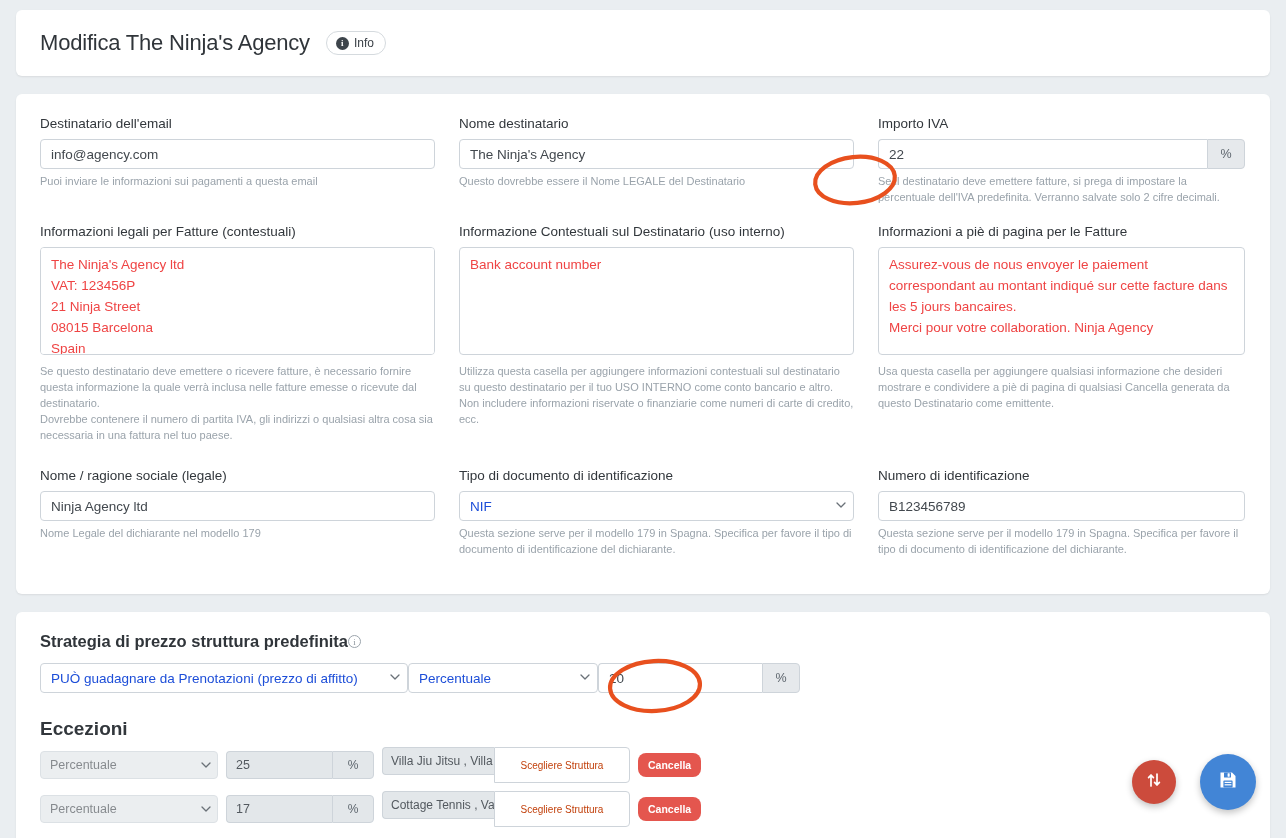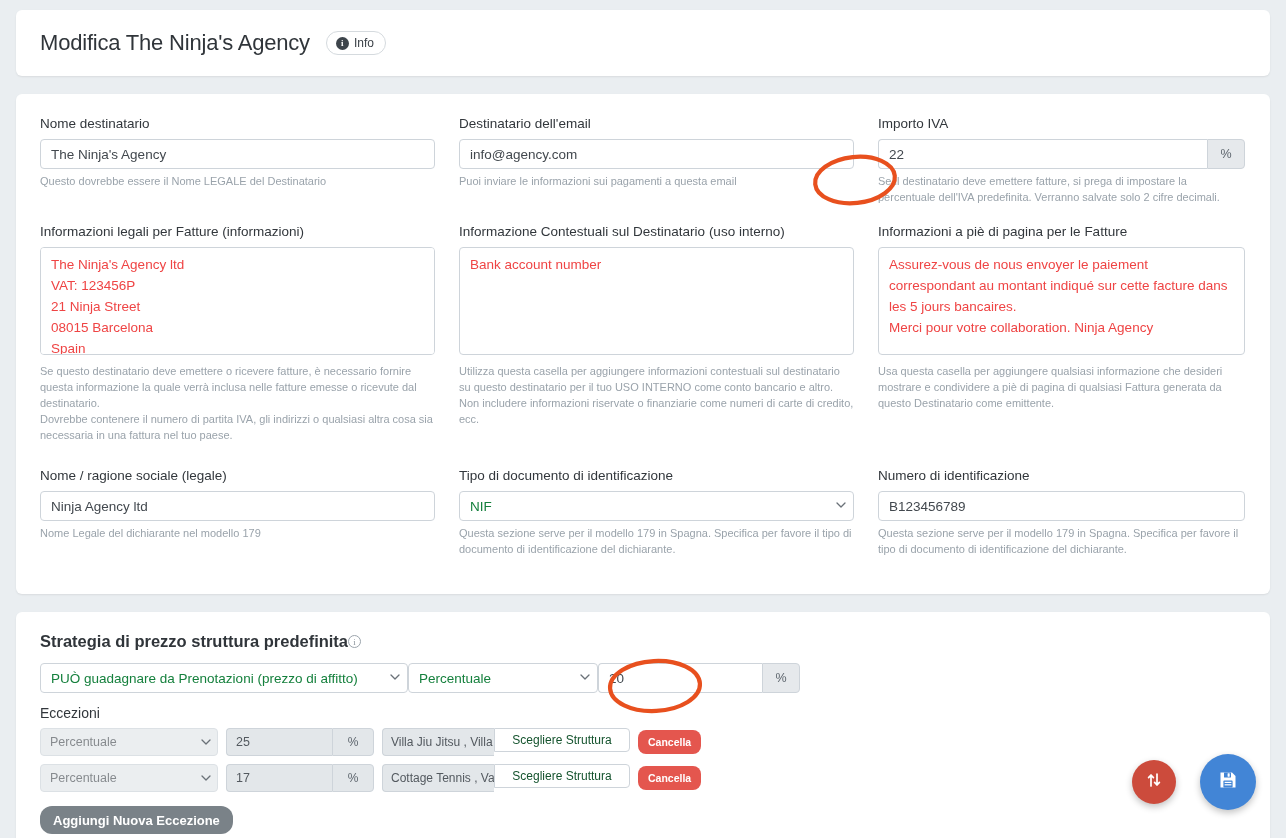--- a/index.html
+++ b/index.html
@@ -126,21 +126,21 @@
   }
 
   .sel-wrap { position:relative; width:100%; }
   .sel {
     width:100%;
     height:30px;
     border:1px solid #ced4da;
     border-radius:4px;
     background:#fff;
     font-size:13.5px;
-    color:#15803d;
+    color:#1d4ed8;
     padding:0 26px 0 10px;
     appearance:none;
     -webkit-appearance:none;
     font-family:"Liberation Sans", sans-serif;
     outline:none;
   }
   .chev {
     position:absolute; right:9px; top:9px;
     width:9px;height:9px;
     pointer-events:none;
@@ -168,23 +168,24 @@
     display:inline-flex;align-items:center;justify-content:center;
     font-family:"Liberation Serif", serif;
     font-weight:normal;
   }
   .strategy-row { display:flex; align-items:center; }
   .w-strategy { width:368px; }
   .w-type { width:190px; }
   .w-amount { width:202px; }
 
   .sub-lbl {
-    font-size:14px;
+    font-size:19px;
     color:#32373c;
-    margin:12px 0 7px 0;
+    margin:25px 0 7px 0;
+    font-weight:bold;
   }
   .exc-row {
     display:flex;
     gap:8px;
     align-items:center;
     margin-bottom:8px;
   }
   .d-sel, .d-inp {
     background:#e3e7ea;
     border:1px solid #ced4da;
@@ -227,27 +228,27 @@
     border-bottom-left-radius:4px;
     font-size:12px;
     color:#53595f;
     display:flex;align-items:center;
     padding:0 8px;
     overflow:hidden;
     white-space:nowrap;
   }
   .prop-pick {
     width:136px;
-    height:24px;
+    height:36px;
     background:#fff;
     border:1px solid #ced4da;
     border-top-right-radius:4px;
     border-bottom-right-radius:4px;
-    font-size:12px;
-    color:#14532d;
+    font-size:10px;
+    color:#c2410c;
     display:flex;align-items:center;justify-content:center;
     cursor:pointer;
   }
   .btn-del {
     background:#e4564e;
     color:#fff;
     border:none;
     border-radius:8px;
     height:24px;
     padding:0 10px;
@@ -305,64 +306,64 @@
     <div class="info-pill">
       <span class="info-dot">i</span>
       <span>Info</span>
     </div>
   </div>
 
   <div class="card form-card">
 
     <div class="grid3">
       <div class="field">
+        <label class="lbl">Destinatario dell'email</label>
+        <input class="inp" value="info@agency.com" style="">
+        <div class="hint">Puoi inviare le informazioni sui pagamenti a questa email</div>
+      </div>
+
+      <div class="field">
         <label class="lbl">Nome destinatario</label>
         <input class="inp" value="The Ninja's Agency" style="">
         <div class="hint">Questo dovrebbe essere il Nome LEGALE del Destinatario</div>
-      </div>
-
-      <div class="field">
-        <label class="lbl">Destinatario dell'email</label>
-        <input class="inp" value="info@agency.com" style="">
-        <div class="hint">Puoi inviare le informazioni sui pagamenti a questa email</div>
       </div>
 
       <div class="field">
         <label class="lbl">Importo IVA</label>
         <div class="igroup">
           <input class="inp" value="22" style="">
           <span class="addon">%</span>
         </div>
         <div class="hint">Se il destinatario deve emettere fatture, si prega di impostare la percentuale dell'IVA predefinita. Verranno salvate solo 2 cifre decimali.</div>
       </div>
     </div>
 
     <div class="grid3">
       <div class="field">
-        <label class="lbl">Informazioni legali per Fatture (informazioni)</label>
+        <label class="lbl">Informazioni legali per Fatture (contestuali)</label>
         <textarea class="ta" style="">The Ninja's Agency ltd
 VAT: 123456P
 21 Ninja Street
 08015 Barcelona
 Spain</textarea>
         <div class="hint" style="white-space:pre-line">Se questo destinatario deve emettere o ricevere fatture, è necessario fornire questa informazione la quale verrà inclusa nelle fatture emesse o ricevute dal destinatario.
 Dovrebbe contenere il numero di partita IVA, gli indirizzi o qualsiasi altra cosa sia necessaria in una fattura nel tuo paese.</div>
       </div>
 
       <div class="field">
         <label class="lbl">Informazione Contestuali sul Destinatario (uso interno)</label>
         <textarea class="ta" style="">Bank account number</textarea>
         <div class="hint">Utilizza questa casella per aggiungere informazioni contestuali sul destinatario su questo destinatario per il tuo USO INTERNO come conto bancario e altro. Non includere informazioni riservate o finanziarie come numeri di carte di credito, ecc.</div>
       </div>
 
       <div class="field">
         <label class="lbl">Informazioni a piè di pagina per le Fatture</label>
         <textarea class="ta" style="">Assurez-vous de nous envoyer le paiement correspondant au montant indiqué sur cette facture dans les 5 jours bancaires.
 Merci pour votre collaboration. Ninja Agency</textarea>
-        <div class="hint">Usa questa casella per aggiungere qualsiasi informazione che desideri mostrare e condividere a piè di pagina di qualsiasi Fattura generata da questo Destinatario come emittente.</div>
+        <div class="hint">Usa questa casella per aggiungere qualsiasi informazione che desideri mostrare e condividere a piè di pagina di qualsiasi Cancella generata da questo Destinatario come emittente.</div>
       </div>
     </div>
 
     <div class="grid3" style="margin-top:6px">
       <div class="field">
         <label class="lbl">Nome / ragione sociale (legale)</label>
         <input class="inp" value="Ninja Agency ltd" style="">
         <div class="hint">Nome Legale del dichiarante nel modello 179</div>
       </div>
 

